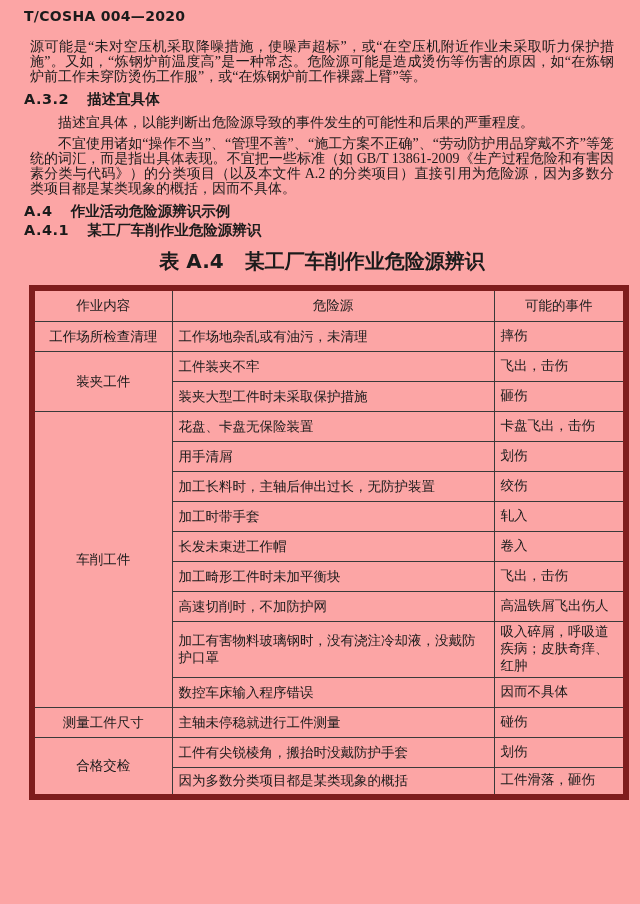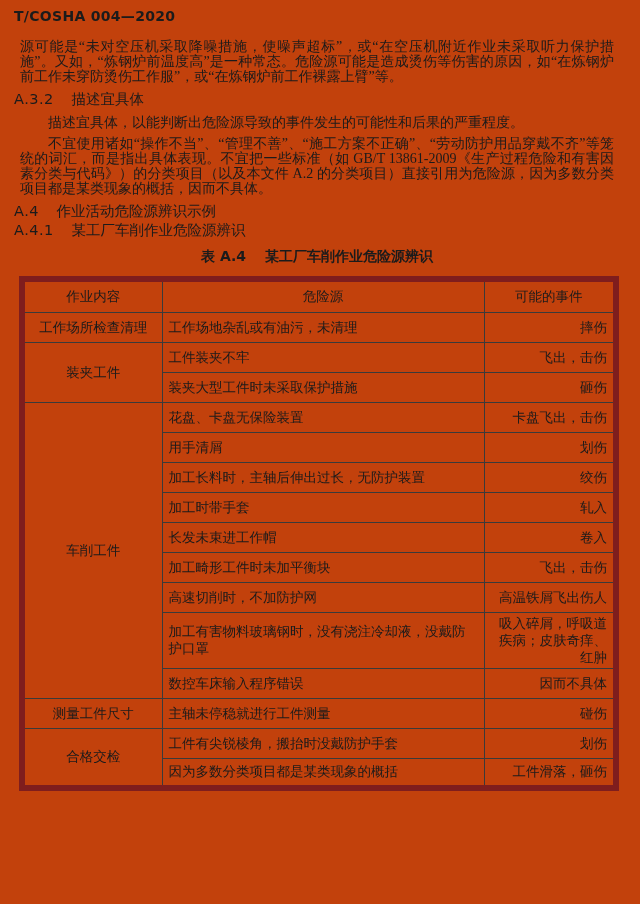--- a/index.html
+++ b/index.html
@@ -1,21 +1,21 @@
 <!DOCTYPE html>
 <html lang="zh"><head>
 <meta charset="utf-8">
 <style>
   html,body{margin:0;padding:0;background:#e9e9e9;}
   .page{
     position:relative;
     width:640px;height:904px;
-    background:#c2410c;
+    background:#fca5a5;
     box-sizing:border-box;
-    padding:8px 20px 0 14px;
+    padding:8px 20px 0 24px;
     font-family:"Liberation Serif","DejaVu Serif",serif;
     color:#1b1b1b;
     overflow:hidden;
   }
   .doc-number{
     font-family:"DejaVu Sans","Liberation Sans",sans-serif;
     font-size:14px;
     font-weight:600;
     letter-spacing:.3px;
     margin:0 0 15px 0;
@@ -23,31 +23,31 @@
   p.body{
     font-size:14px;
     line-height:15px;
     text-align:justify;
     margin:6px;
   }
   p.indent{text-indent:2em;}
   h3.sec{
     font-family:"DejaVu Sans","Liberation Sans",sans-serif;
     font-size:14.5px;
-    font-weight:normal;
+    font-weight:bold;
     margin:0;
     line-height:19px;
   }
   h3.sec .sec-num{margin-right:13px;letter-spacing:.5px;}
   .sec-a32{margin:14px 0 9px 0;}
   .sec-a4{margin:16px 0 0 0;}
   .sec-a41{margin:15px 0 10px 0;}
   .tbl-caption{
     font-family:"DejaVu Sans","Liberation Sans",sans-serif;
-    font-size:14px;
+    font-size:20px;
     font-weight:bold;
     text-align:center;
     margin:8px 0 10px 0;
   }
   .tbl-caption .cap-label{margin-right:14px;}
   table.hazard{
     margin-left:5px;
     width:594px;
     border-collapse:collapse;
     table-layout:fixed;
@@ -59,21 +59,21 @@
     padding:2px 6px;
     box-sizing:border-box;
     font-weight:normal;
     vertical-align:middle;
   }
   table.hazard{border:6px solid #7f1d1d;}
   table.hazard thead th{height:33px;text-align:center;}
   table.hazard td{height:30px;}
   td.col-activity{text-align:center;}
   td.col-hazard{text-align:left;padding-left:8px;}
-  td.col-event{text-align:right;padding-left:8px;}
+  td.col-event{text-align:left;padding-left:8px;font-family:Liberation Mono, monospace;}
 </style>
 </head>
 <body>
 
 <div class="page">
 
   <div class="doc-number">T/COSHA 004—2020</div>
 
   <p class="body">源可能是“未对空压机采取降噪措施，使噪声超标”，或“在空压机附近作业未采取听力保护措施”。又如，“炼钢炉前温度高”是一种常态。危险源可能是造成烫伤等伤害的原因，如“在炼钢炉前工作未穿防烫伤工作服”，或“在炼钢炉前工作裸露上臂”等。</p>
 

